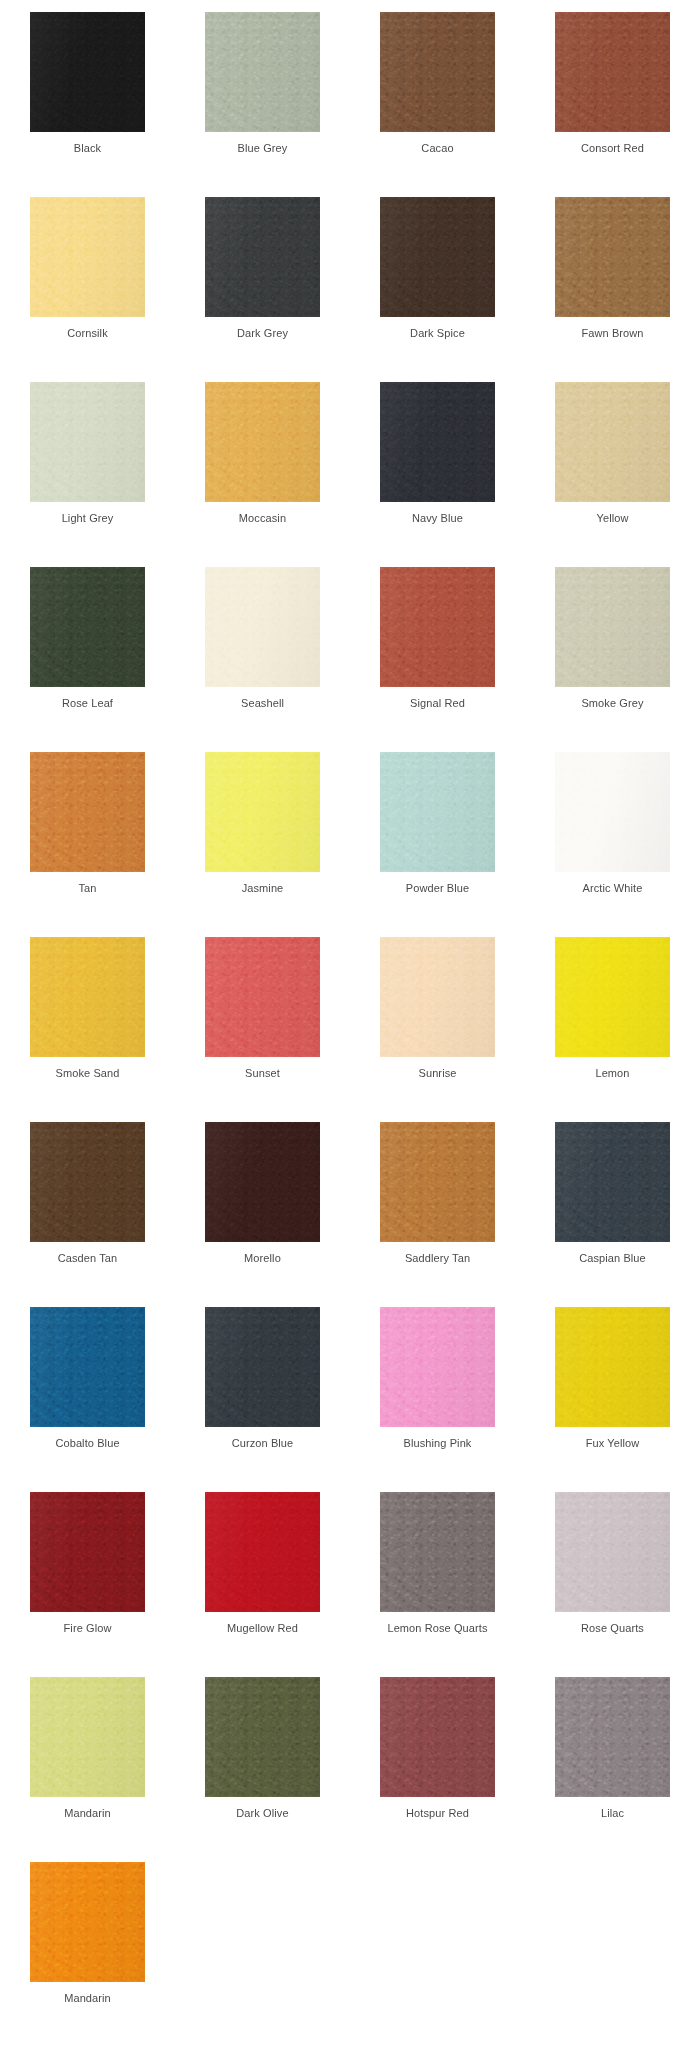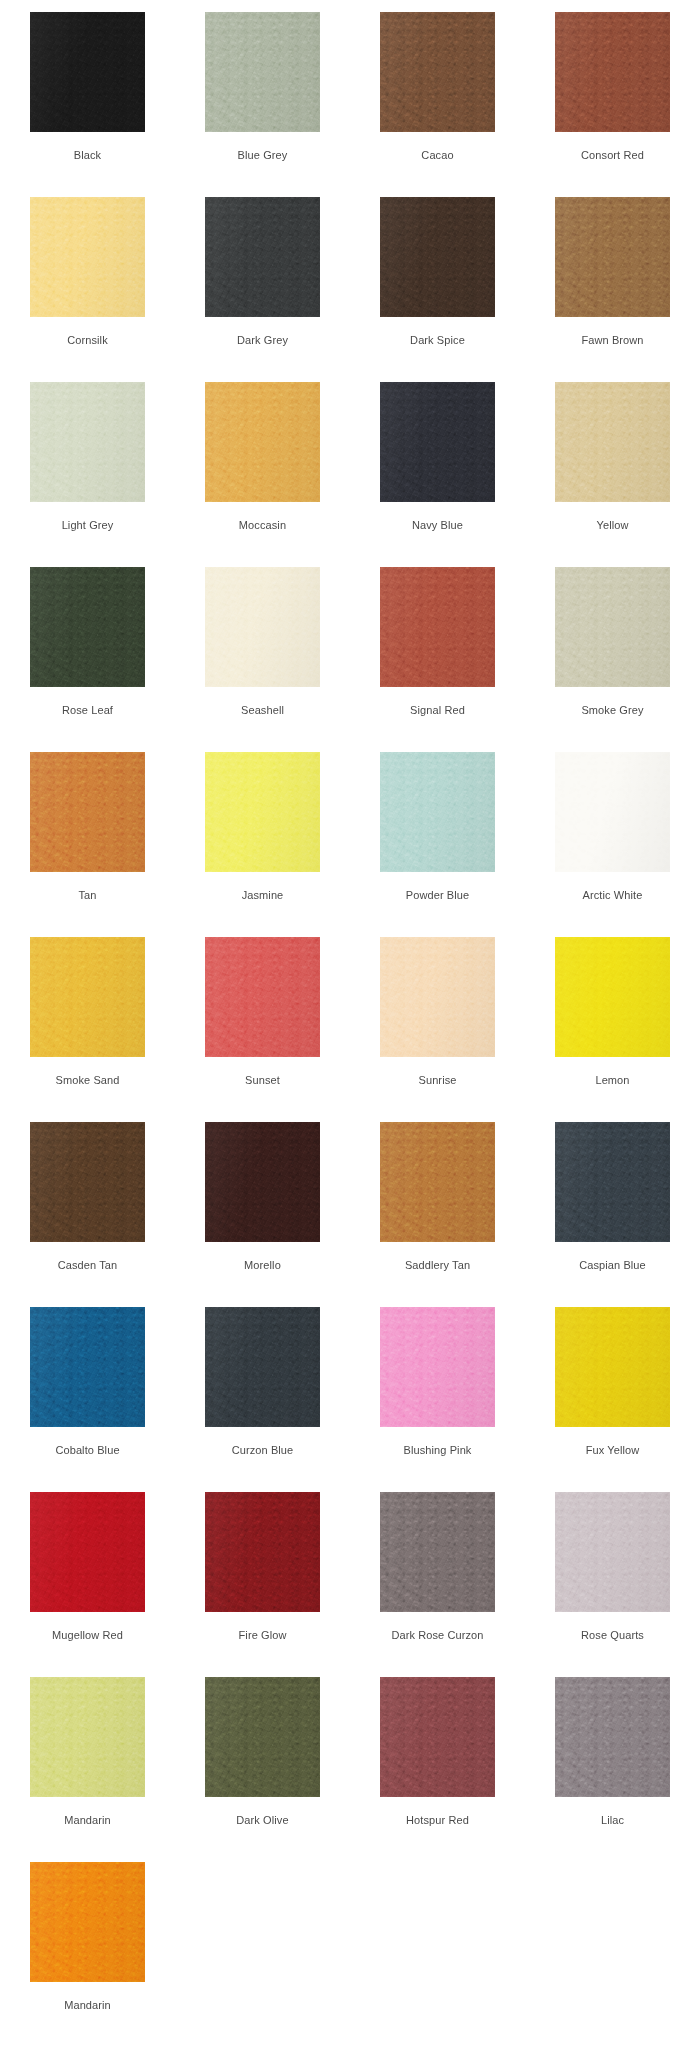--- a/index.html
+++ b/index.html
@@ -77,21 +77,21 @@
     background-size: auto, auto, 9px 8px;
     mix-blend-mode: soft-light;
   }
   .shine {
     position: absolute;
     inset: 0;
     pointer-events: none;
     background: linear-gradient(105deg, rgba(255,255,255,0.055) 0%, rgba(255,255,255,0) 42%, rgba(0,0,0,0.045) 100%);
   }
   .label {
-    margin-top: 16px;
+    margin-top: 9px;
     font-size: 11px;
     line-height: 14px;
     color: #4a4a4a;
     text-align: center;
     letter-spacing: 0.1px;
     white-space: nowrap;
   }
 </style>
 </head>
 <body>
@@ -412,47 +412,47 @@
         <div class="swatch" style="background: rgb(232, 208, 19);">
           <div class="grain"></div>
           <div class="grain2"></div>
           <div class="shine"></div>
         </div>
       </div>
       <div class="label">Fux Yellow</div>
     </div>
     <div class="cell">
       <div class="swatch-wrap">
+        <div class="swatch" style="background: rgb(138, 26, 30);">
+          <div class="grain"></div>
+          <div class="grain2"></div>
+          <div class="shine"></div>
+        </div>
+      </div>
+      <div class="label">Fire Glow</div>
+    </div>
+    <div class="cell">
+      <div class="swatch-wrap">
         <div class="swatch" style="background: rgb(192, 20, 32);">
           <div class="grain"></div>
           <div class="grain2"></div>
           <div class="shine"></div>
         </div>
       </div>
       <div class="label">Mugellow Red</div>
     </div>
     <div class="cell">
       <div class="swatch-wrap">
-        <div class="swatch" style="background: rgb(138, 26, 30);">
-          <div class="grain"></div>
-          <div class="grain2"></div>
-          <div class="shine"></div>
-        </div>
-      </div>
-      <div class="label">Fire Glow</div>
-    </div>
-    <div class="cell">
-      <div class="swatch-wrap">
         <div class="swatch" style="background: rgb(125, 114, 114);">
           <div class="grain"></div>
           <div class="grain2"></div>
           <div class="shine"></div>
         </div>
       </div>
-      <div class="label">Dark Rose Curzon</div>
+      <div class="label">Lemon Rose Quarts</div>
     </div>
     <div class="cell">
       <div class="swatch-wrap">
         <div class="swatch" style="background: rgb(207, 197, 201);">
           <div class="grain"></div>
           <div class="grain2"></div>
           <div class="shine"></div>
         </div>
       </div>
       <div class="label">Rose Quarts</div>

